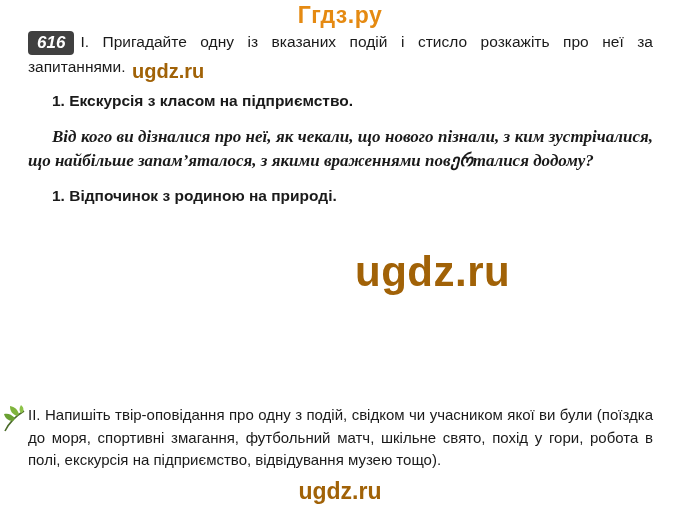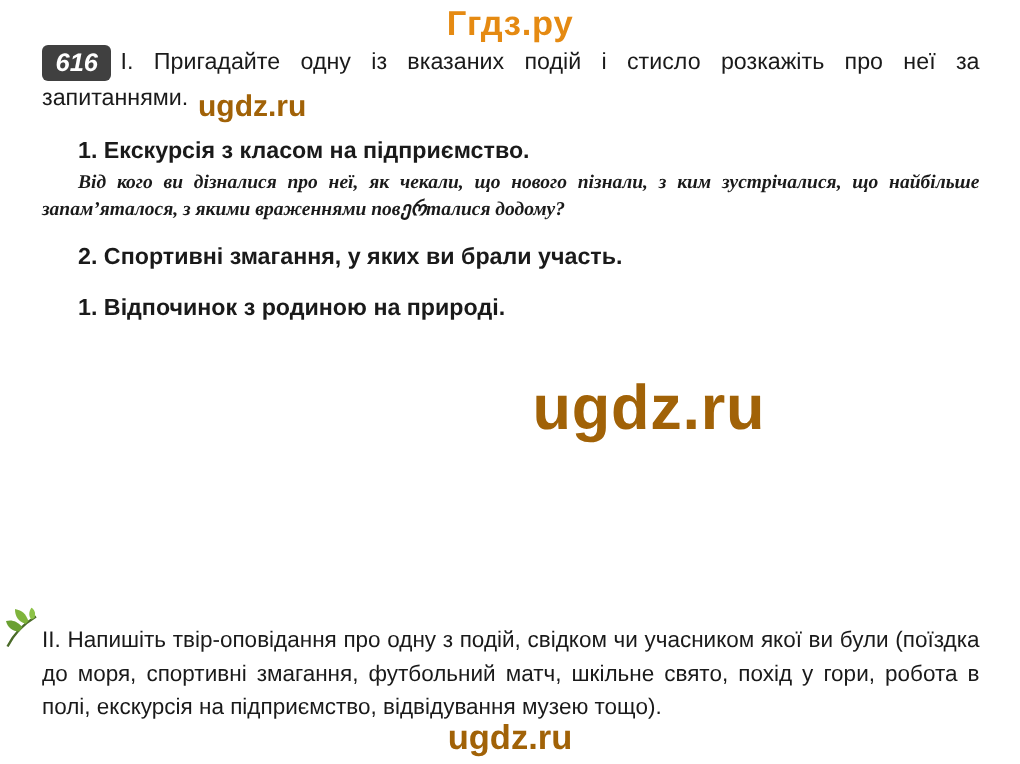--- a/index.html
+++ b/index.html
@@ -98,31 +98,31 @@
     line-height: 1.5;
     margin-top: 11px;
     text-indent: 24px;
     font-weight: bold;
   }
 
   .task-body {
     font-family: "Liberation Serif", serif;
     font-style: italic;
     font-weight: bold;
-    font-size: 13px;
+    font-size: 17px;
     line-height: 1.42;
     text-align: justify;
-    margin-top: 0;
+    margin-top: 12px;
     text-indent: 24px;
   }
 
   .part2 {
     position: absolute;
     left: 28px;
-    top: 416px;
+    top: 404px;
     width: 625px;
     font-size: 15px;
     line-height: 1.5;
     text-align: justify;
   }
   .part2 .p2-first {
     text-indent: 22px;
   }
 
   
@@ -144,21 +144,20 @@
   <div class="content">
 
     <div class="intro">
       <span class="ex-number">616</span><span class="lead">I.</span>
       <span>Пригадайте одну із вказаних подій і стисло розкажіть про неї за запитаннями.</span>
     </div>
 
     <div class="task-title">1. Екскурсія з класом на підприємство.</div>
     <div class="task-body">Від кого ви дізналися про неї, як чекали, що нового пізнали, з ким зустрічалися, що найбільше запам’яталося, з якими враженнями повერталися додому?</div>
 
-    <div class="task-title">2. Спортивні змагання, у яких ви брали участь.</div>
 
     <div class="task-title">1. Відпочинок з родиною на природі.</div>
 
   </div>
 
   <svg class="leaf-icon" viewBox="0 0 26 28">
     <path d="M3 26 C7 18 12 12 22 6" stroke="#4b6b2a" stroke-width="1.6" fill="none"></path>
     <path d="M13 13 C9 9 6 8 2 9 C3 13 6 16 11 16 Z" fill="#6aa032"></path>
     <path d="M17 9 C15 4 13 2 8 1 C8 6 10 9 15 11 Z" fill="#7fb43c"></path>
     <path d="M21 7 C22 3 21 2 19 0 C17 3 17 6 19 8 Z" fill="#8cc247"></path>

